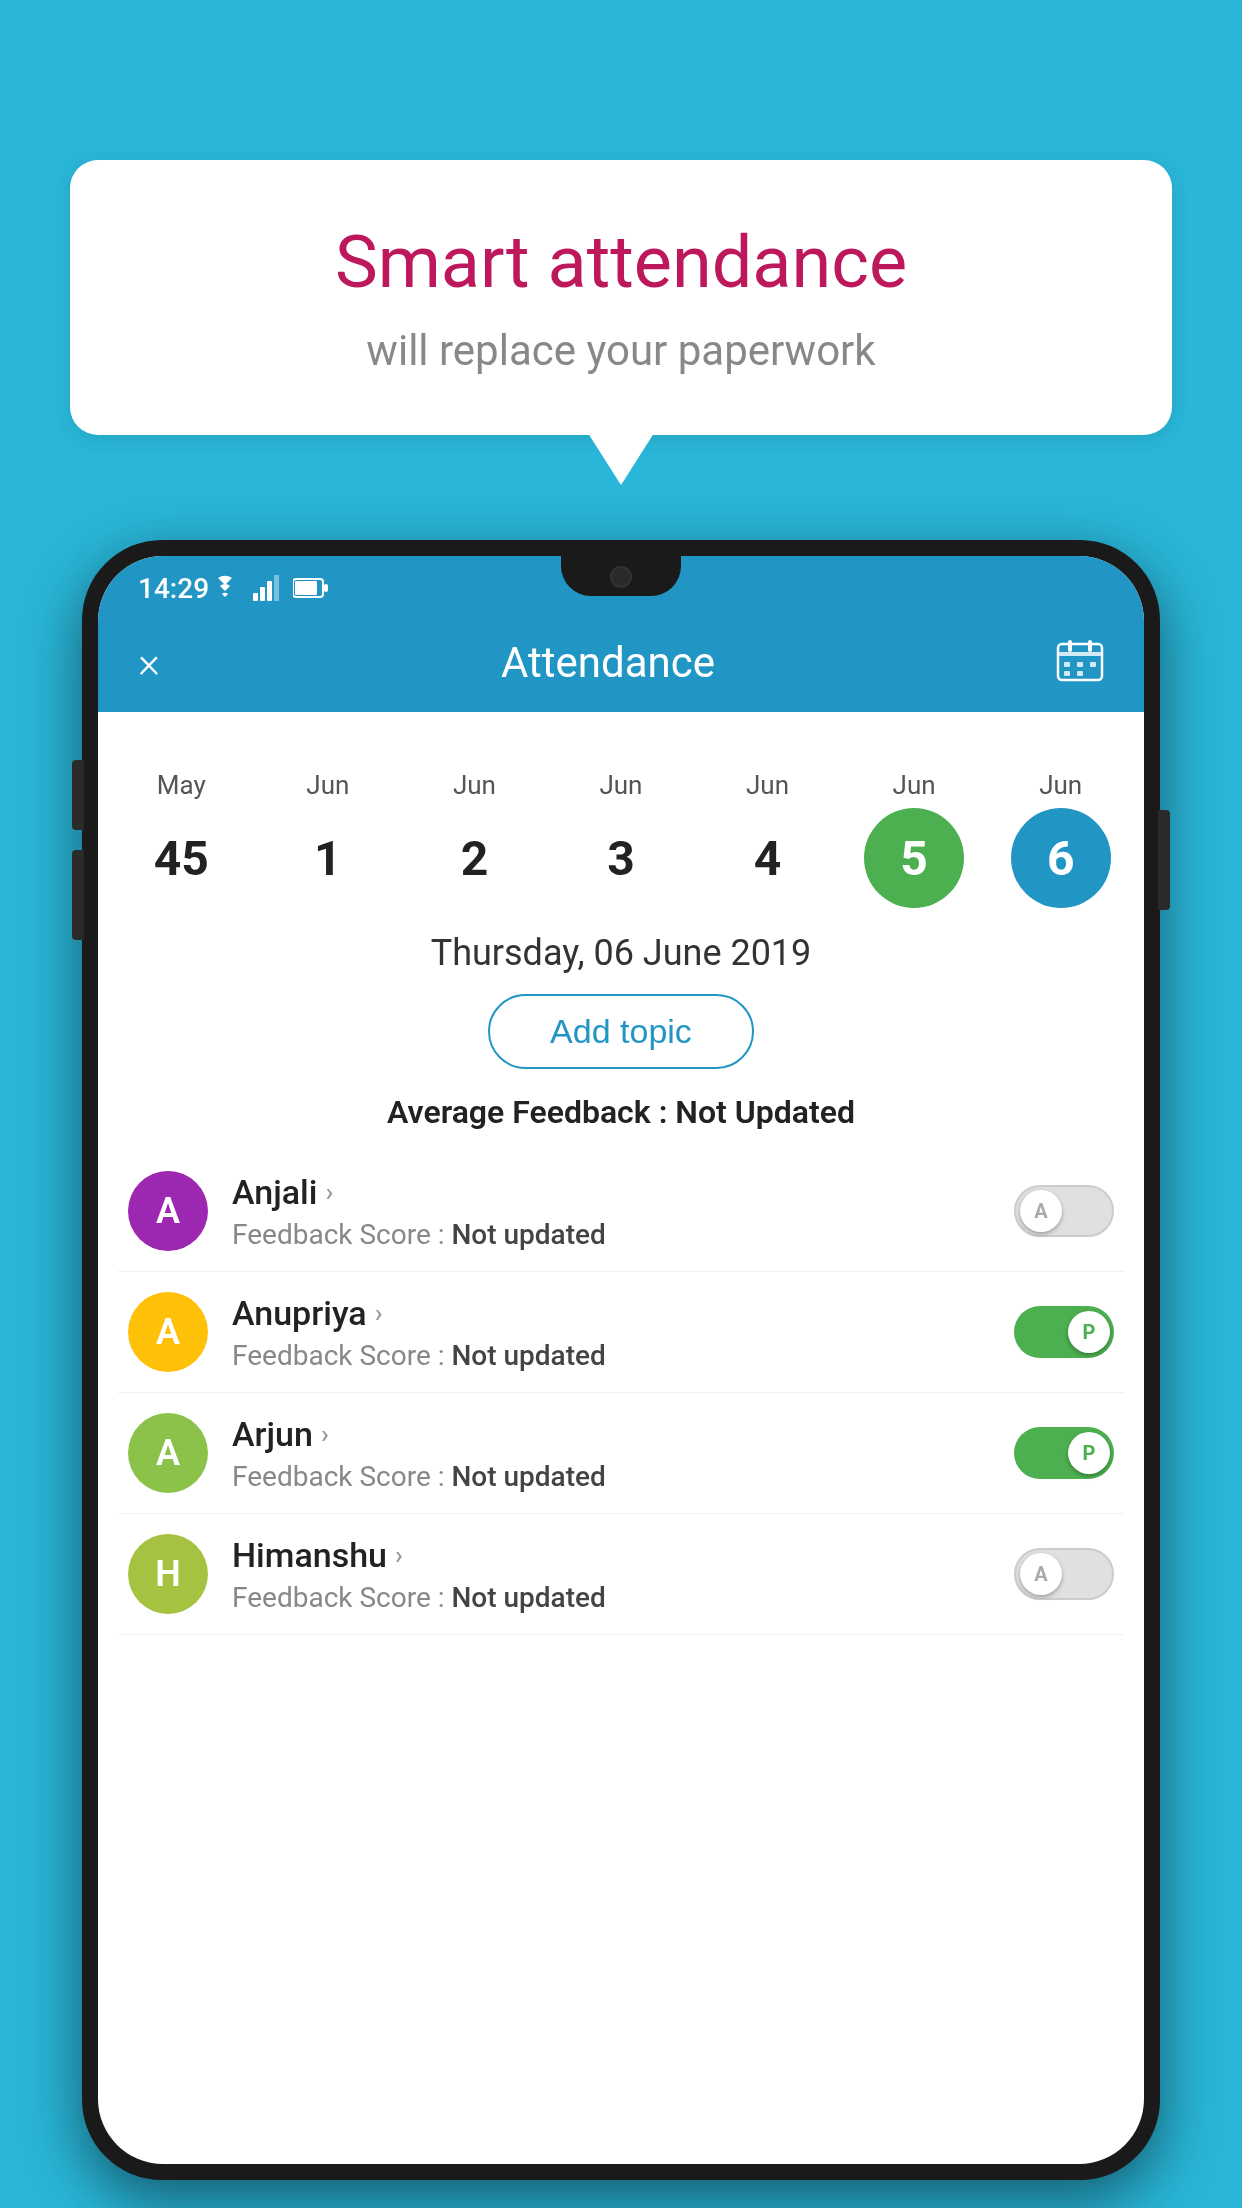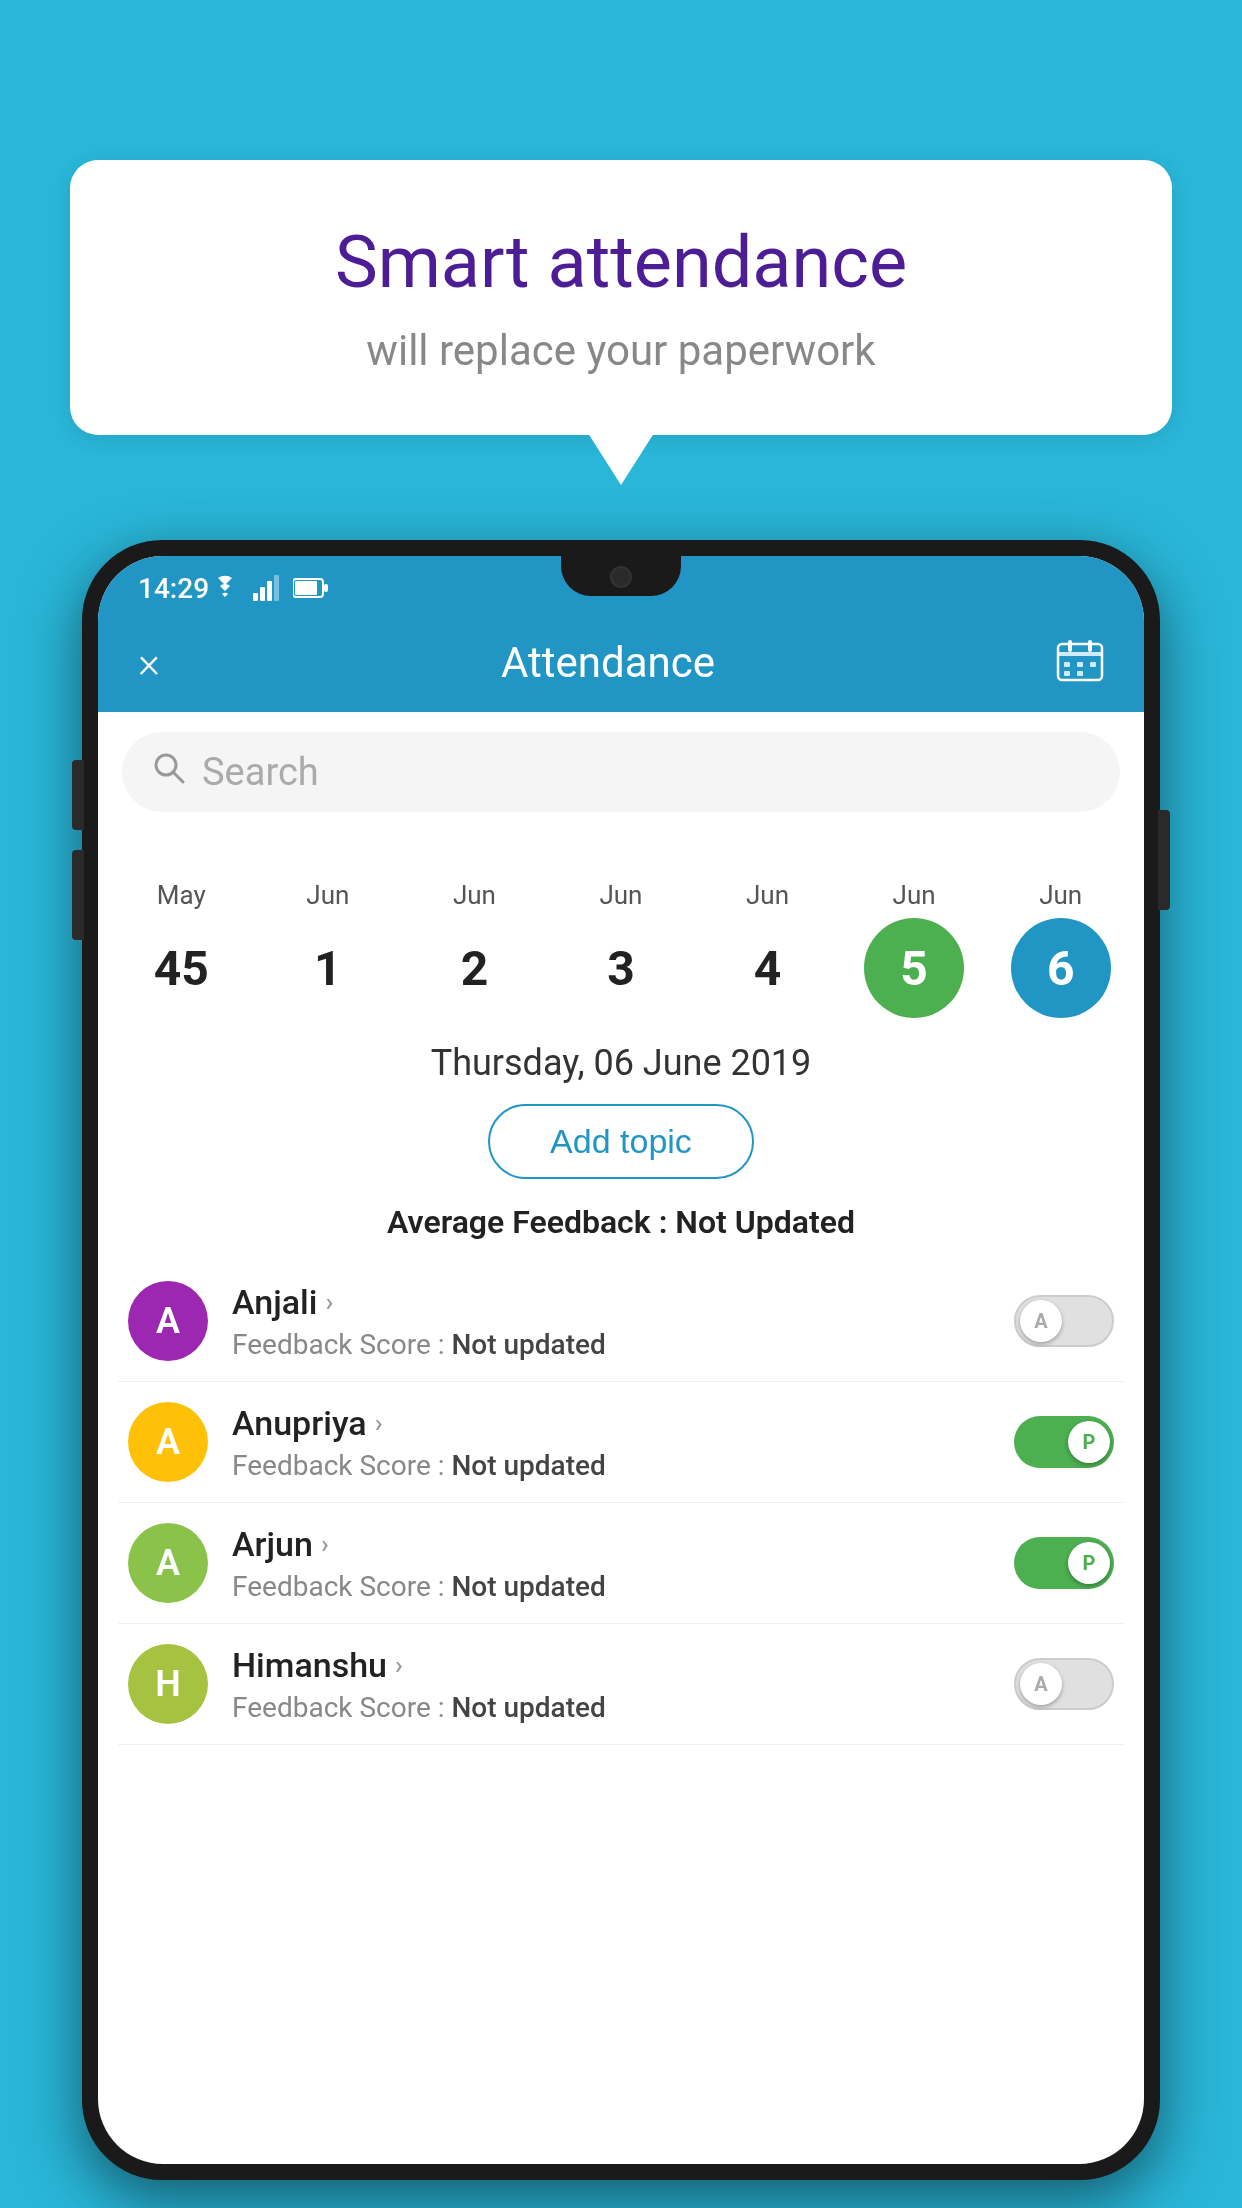--- a/index.html
+++ b/index.html
@@ -38,21 +38,21 @@
       transform: translateX(-50%);
       width: 0;
       height: 0;
       border-left: 35px solid transparent;
       border-right: 35px solid transparent;
       border-top: 55px solid white;
     }
 
     .bubble-title {
       font-size: 72px;
-      color: #4c1d95;
+      color: #be185d;
       font-weight: 400;
       line-height: 1.2;
       margin-bottom: 20px;
     }
 
     .bubble-subtitle {
       font-size: 42px;
       color: #888;
       font-weight: 400;
     }
@@ -465,29 +465,20 @@
               <rect x="21" y="24" width="6" height="5" rx="1" fill="white" opacity="0.8"></rect>
               <rect x="34" y="24" width="6" height="5" rx="1" fill="white" opacity="0.8"></rect>
               <rect x="8" y="33" width="6" height="5" rx="1" fill="white" opacity="0.8"></rect>
               <rect x="21" y="33" width="6" height="5" rx="1" fill="white" opacity="0.8"></rect>
             </svg>
           </div>
         </div>
 
         <div class="app-content">
 
-          <div class="search-container">
-            <div class="search-icon-wrap">
-              <svg width="34" height="34" viewBox="0 0 34 34" fill="none">
-                <circle cx="14" cy="14" r="10" stroke="#999" stroke-width="3"></circle>
-                <line x1="21" y1="21" x2="31" y2="31" stroke="#999" stroke-width="3" stroke-linecap="round"></line>
-              </svg>
-            </div>
-            <span class="search-input-text">Search</span>
-          </div>
 
           <div class="calendar-row" id="calendar-row">
           <div class="cal-item">
                 <div class="cal-month">May</div>
                 <div class="cal-day ">45</div>
               </div>
               <div class="cal-item">
                 <div class="cal-month">Jun</div>
                 <div class="cal-day ">1</div>
               </div>

